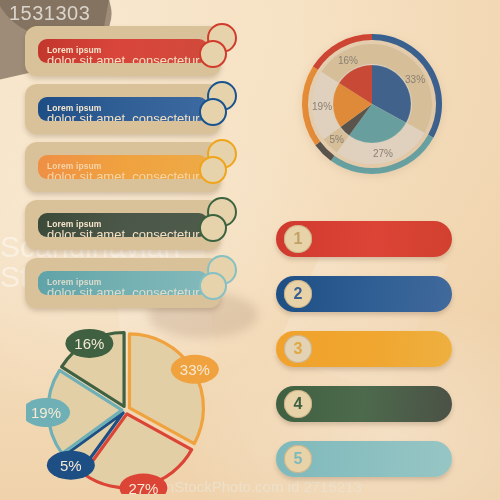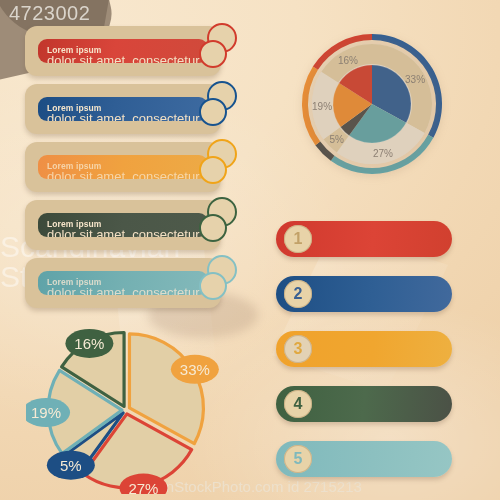--- a/index.html
+++ b/index.html
@@ -132,21 +132,21 @@
 <div id="stage">
 
   <div class="bg-corner"></div>
   <div class="bg-corner2"></div>
   <div class="bg-sheen"></div>
 
   <div class="prism prism-b"></div>
   <div class="prism prism-shadow"></div>
   <div class="prism prism-a"></div>
 
-  <div class="wm wm-id lbl">4723002</div>
+  <div class="wm wm-id lbl">1531303</div>
   <div class="wm wm-brand lbl">
     <span>Scandinavian</span>
     <span>Stockphoto</span>
   </div>
   <div class="wm wm-foot lbl">ScanStockPhoto.com id 2715213</div>
 
   <div class="banner" id="banner-1" style="top:26px;">
     <div class="banner-inner">
       <p class="banner-title">Lorem ipsum</p>
       <p class="banner-body">dolor sit amet, consectetur adipisicing elit, sed do eiusmod tempor incididunt ut labore</p>

